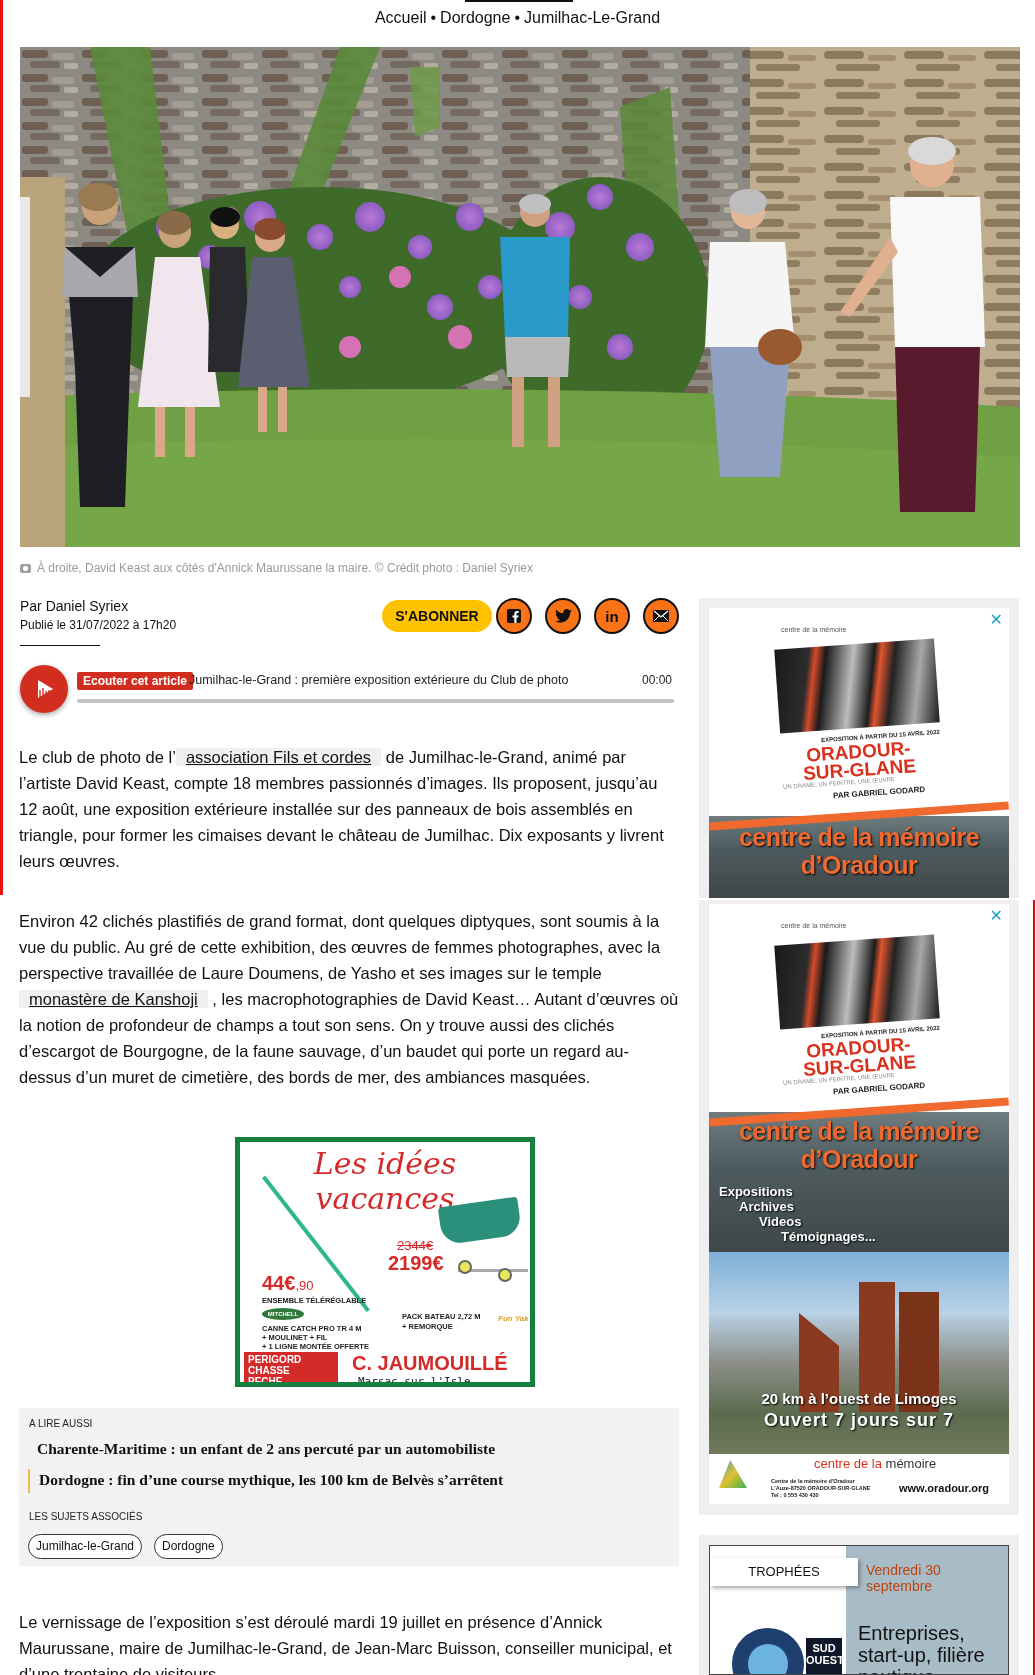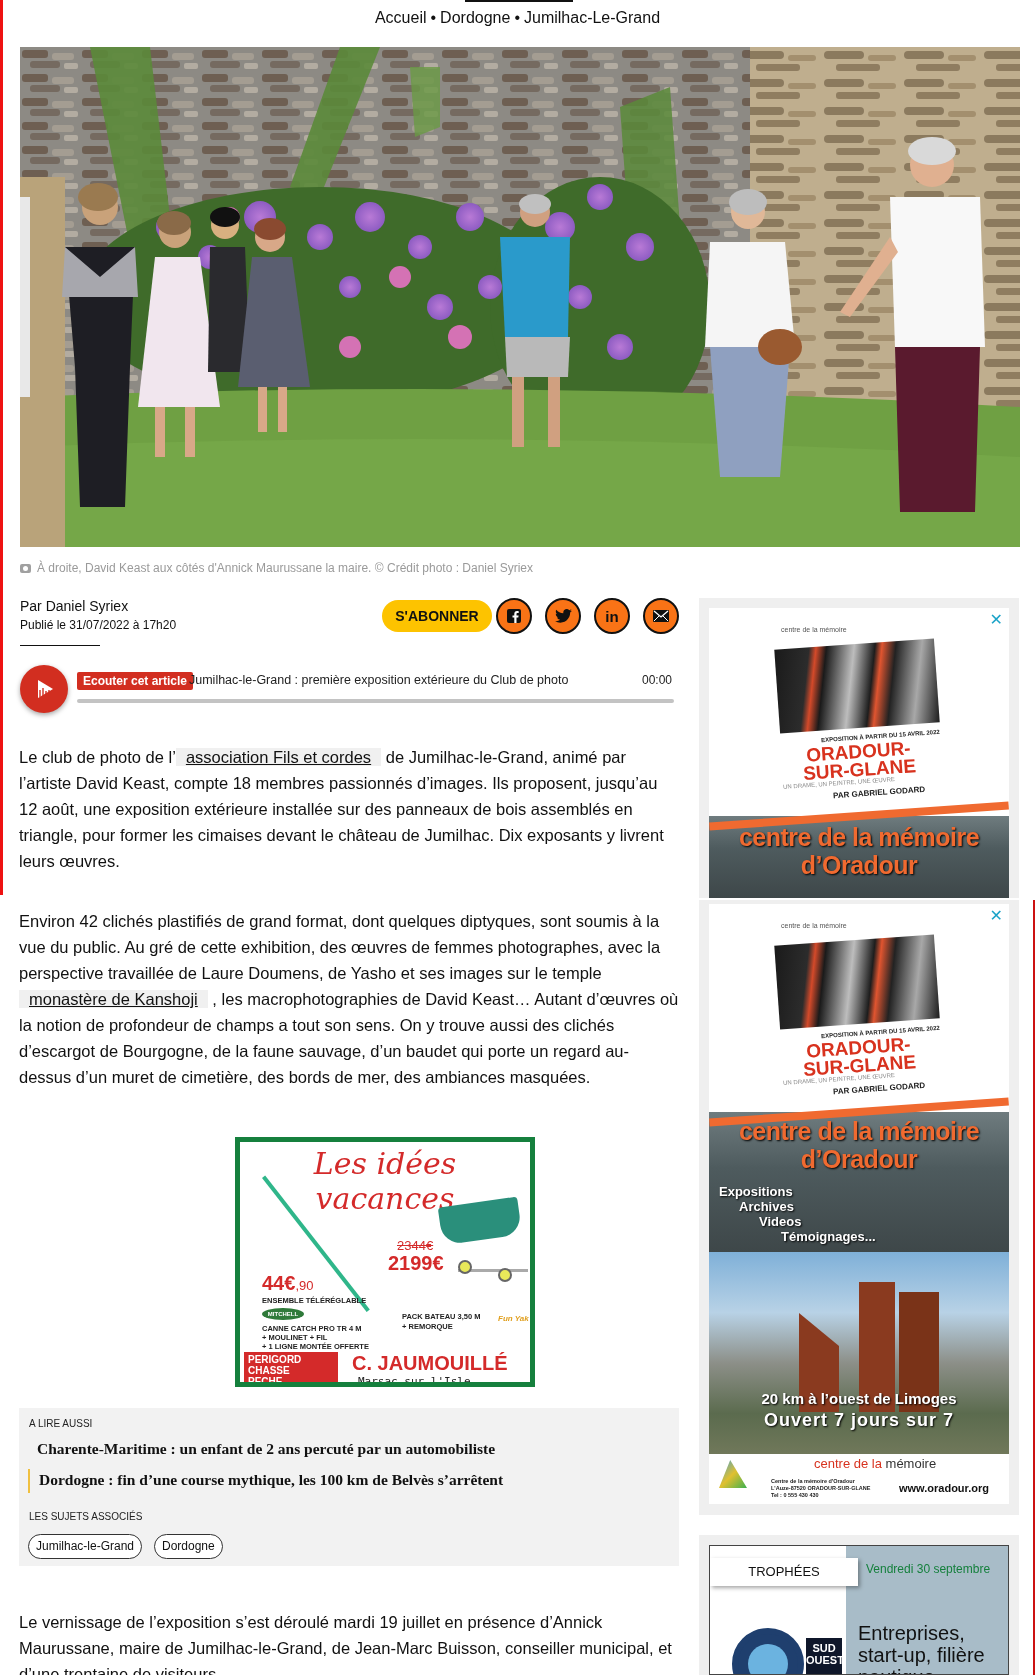--- a/index.html
+++ b/index.html
@@ -96,21 +96,21 @@
   .oradour-footer { position: absolute; left: 0; width: 300px; background: #fff; }
   .oradour-footer .cm { position: absolute; left: 105px; top: 2px; font-size: 13px; color: #d8321e; }
   .oradour-footer .cm b { color: #333; font-weight: normal; }
   .oradour-footer .addr { position: absolute; left: 62px; top: 24px; font-size: 5.5px; color: #222; font-weight: bold; line-height: 7px; }
   .oradour-footer .url { position: absolute; left: 190px; top: 28px; font-size: 11px; color: #111; font-weight: bold; }
   .oradour-footer .hv { position: absolute; left: 10px; top: 6px; width: 28px; height: 28px; background: linear-gradient(135deg, #3ca0d8, #e0c030, #3cb050); clip-path: polygon(40% 0, 100% 100%, 0 100%); }
 
   .trophy-ad { position: absolute; left: 10px; top: 10px; width: 300px; height: 130px; background: #fff; overflow: hidden; border: 1px solid #444; }
   .trophy-ad .right { position: absolute; left: 136px; top: 0; width: 164px; height: 130px; background: #a8bcc8; }
   .trophy-ad .trophees { position: absolute; left: 0; top: 12px; width: 148px; height: 28px; background: #fff; box-shadow: 2px 2px 4px rgba(0,0,0,0.35); font-size: 13px; color: #111; text-align: center; line-height: 28px; }
-  .trophy-ad .date { position: absolute; left: 156px; top: 16px; font-size: 12px; color: #15803d; }
+  .trophy-ad .date { position: absolute; left: 156px; top: 16px; font-size: 14px; color: #c2410c; }
   .trophy-ad .headline { position: absolute; left: 148px; top: 76px; font-size: 20px; color: #111; line-height: 22px; }
   .trophy-ad .compass { position: absolute; left: 22px; top: 82px; width: 72px; height: 72px; border-radius: 50%; background: #1f3f6e; border: 6px solid #1f3f6e; }
   .trophy-ad .compass::after { content: ""; position: absolute; left: 10px; top: 10px; width: 40px; height: 40px; border-radius: 50%; background: #6bb3e0; }
   .trophy-ad .sudouest { position: absolute; left: 96px; top: 92px; width: 36px; height: 38px; background: #0f172a; color: #fff; font-weight: bold; font-size: 11px; text-align: center; line-height: 12px; padding-top: 4px; }
 </style>
 </head>
 <body>
 
 <div class="red-edge-left"></div>
 <div class="red-edge-right"></div>
@@ -287,21 +287,21 @@
   <div class="mitchell">MITCHELL</div>
   <div class="lbl" style="left:22px;top:182px;">CANNE CATCH PRO TR 4 M</div>
   <div class="lbl" style="left:22px;top:191px;">+ MOULINET + FIL</div>
   <div class="lbl" style="left:22px;top:200px;">+ 1 LIGNE MONTÉE OFFERTE</div>
   <div class="boat"></div>
   <div class="trailer"></div>
   <div class="wheel" style="left:218px;top:118px;"></div>
   <div class="wheel" style="left:258px;top:126px;"></div>
   <div class="oldprice">2344€</div>
   <div class="price2">2199€</div>
-  <div class="lbl" style="left:162px;top:170px;">PACK BATEAU 3,50 M</div>
+  <div class="lbl" style="left:162px;top:170px;">PACK BATEAU 2,72 M</div>
   <div class="lbl" style="left:162px;top:180px;">+ REMORQUE</div>
   <div class="funyak">Fun Yak</div>
   <div class="shop-box">
     <div>PERIGORD</div>
     <div>CHASSE</div>
     <div>PECHE</div>
   </div>
   <div class="shop-name">C. JAUMOUILLÉ</div>
   <div class="shop-city">Marsac-sur-l'Isle - Boulazac</div>
 </div>

